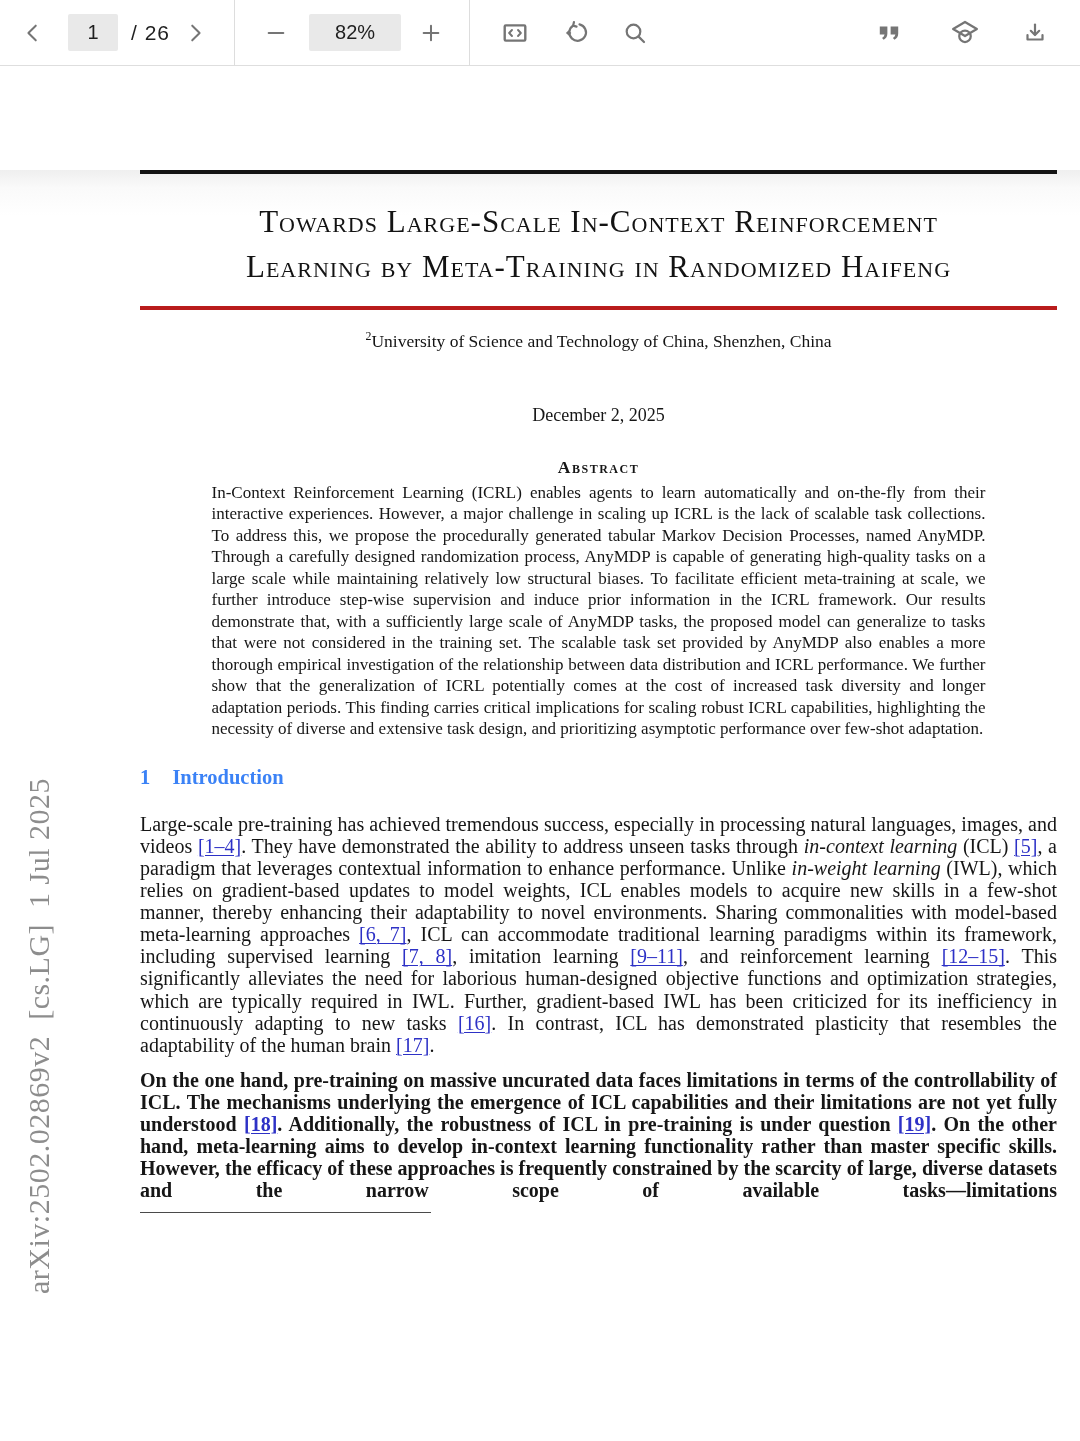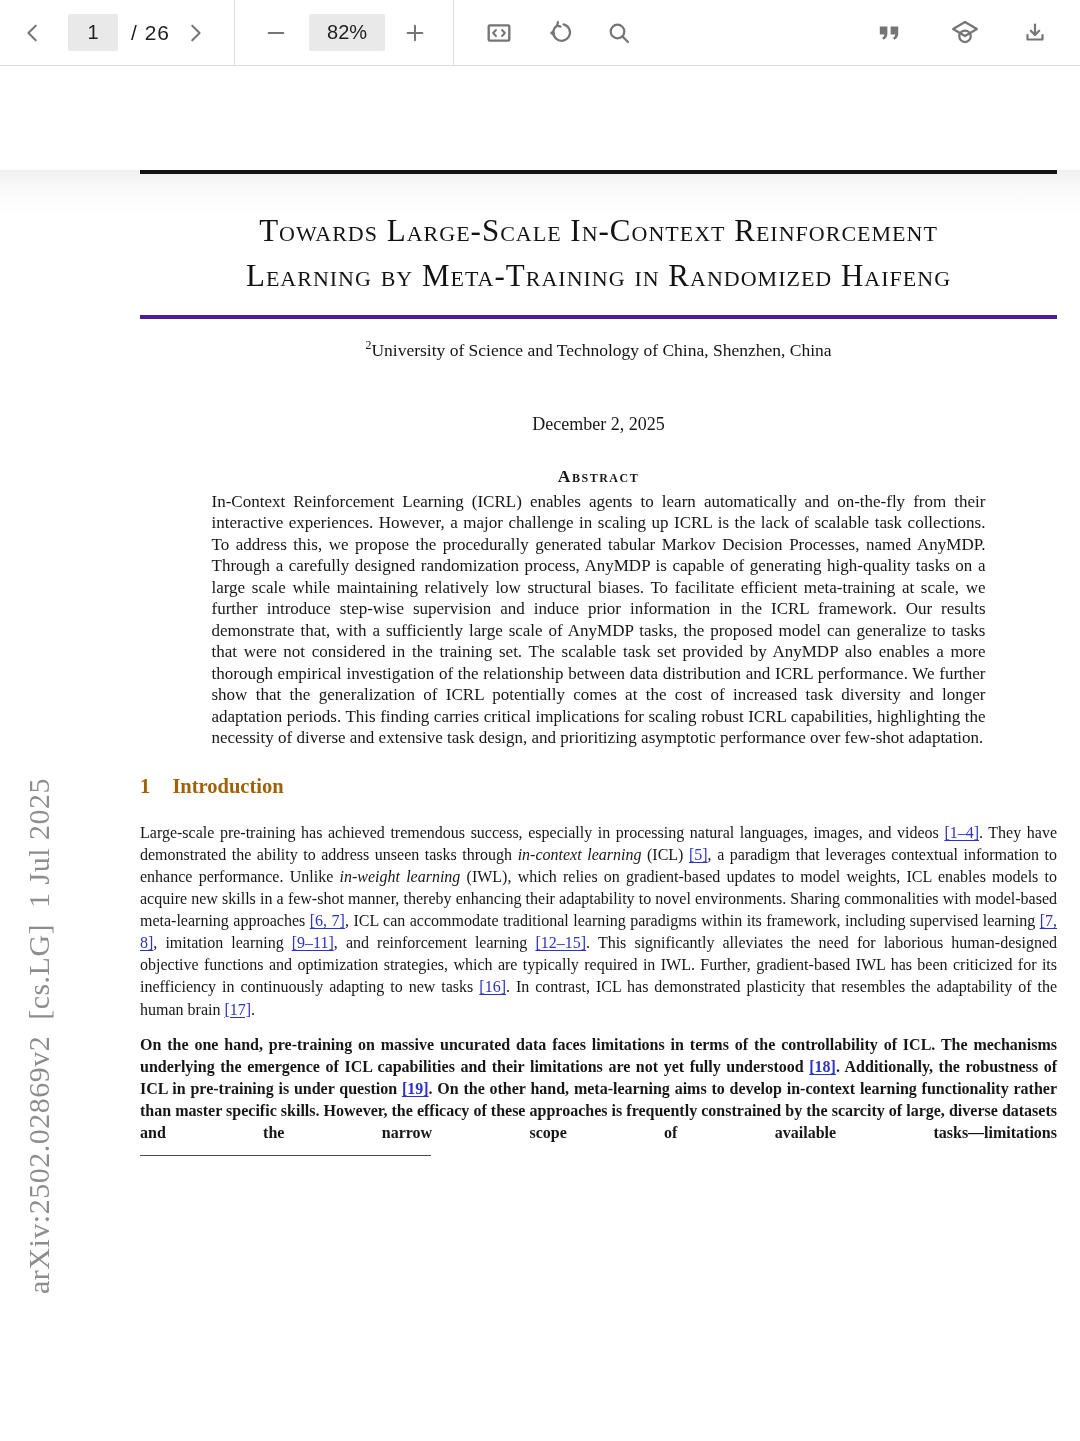--- a/index.html
+++ b/index.html
@@ -24,21 +24,21 @@
   .icon-stroke { stroke:#757575; fill:none; stroke-width:2.2; stroke-linecap:round; stroke-linejoin:round; }
   .icon-fill   { fill:#757575; }
   .tb-box {
     background:#e9e9e9; border:none; border-radius:2px;
     height:37px; display:flex; align-items:center; justify-content:center;
     font-size:20px; color:#1f1f1f; font-family:"Liberation Sans", sans-serif;
   }
   .page-box { width:50px; margin-left:18px; }
   .page-total { font-size:21px; color:#1f1f1f; margin-left:13px; letter-spacing:1px; }
   .tb-divider { width:1px; height:66px; background:#ddd; }
-  .zoom-box { width:76px; }
+  .zoom-box { width:92px; }
   .tb-spacer { flex:1; }
 
   
   .page-area {
     position:relative; width:1080px; height:1375px; background:#fff;
   }
   .page-area::before {
     content:""; position:absolute; left:0; top:0; width:100%; height:46px;
     background:linear-gradient(to bottom, #efefef 0, #fafafa 18px, #ffffff 46px);
     pointer-events:none;
@@ -46,46 +46,46 @@
   .watermark {
     position:absolute; left:22px; top:448px; height:676px; width:66px;
     writing-mode:vertical-rl; transform:rotate(180deg);
     font-family:"Liberation Serif", serif;
     font-size:30px; color:#8d8d8d; white-space:pre; letter-spacing:0.5px;
   }
   .paper { position:relative; margin-left:140px; width:917px; }
 
   .titleblock {
     margin-top:104px;
-    border-top:4px solid #131313; border-bottom:4px solid #4c1d95;
-    padding:34px 0 17px; text-align:center;
+    border-top:4px solid #131313; border-bottom:4px solid #b91c1c;
+    padding:25px 0 17px; text-align:center;
   }
   .title-line {
     font-size:31px; line-height:45px; color:#131313;
     font-variant:small-caps; letter-spacing:1px;
   }
 
   .authors { margin-top:60px; text-align:center; font-size:18px; line-height:25px; color:#131313; }
   .affiliations { margin-top:15px; text-align:center; font-size:17.5px; line-height:23px; color:#131313; }
   sup { font-size:68%; }
 
   .date { margin-top:52px; text-align:center; font-size:18px; }
   .abstract-head {
     margin-top:31px; text-align:center; font-size:17.5px; font-weight:bold;
     font-variant:small-caps; letter-spacing:1.5px;
   }
   .abstract {
     margin:4px auto 0; width:774px;
     font-size:17px; line-height:21.5px; text-align:justify;
   }
 
-  .sec-head { margin-top:26px; font-size:20.5px; font-weight:bold; color:#a16207; }
+  .sec-head { margin-top:26px; font-size:20.5px; font-weight:bold; color:#3b82f6; }
   .sec-num { display:inline-block; margin-right:17px; }
 
-  .body-p { margin-top:24px; font-size:16px; line-height:22.1px; text-align:justify; }
+  .body-p { margin-top:24px; font-size:20px; line-height:22.1px; text-align:justify; }
   .body-p.cutoff { margin-top:13px; text-align-last:justify;font-weight:bold; }
   .it { font-style:italic; }
   .ref-link { color:#2d31c6; text-decoration:underline; text-decoration-thickness:1px; text-underline-offset:2px; cursor:pointer; }
 
   .footnote-rule { margin-top:11px; width:291px; border-top:1.6px solid #4a4a4a; }
   .footnotes { margin-top:5px; margin-left:22px; font-size:14.5px; line-height:21px; color:#111; }
 </style>
 </head>
 <body>
 

